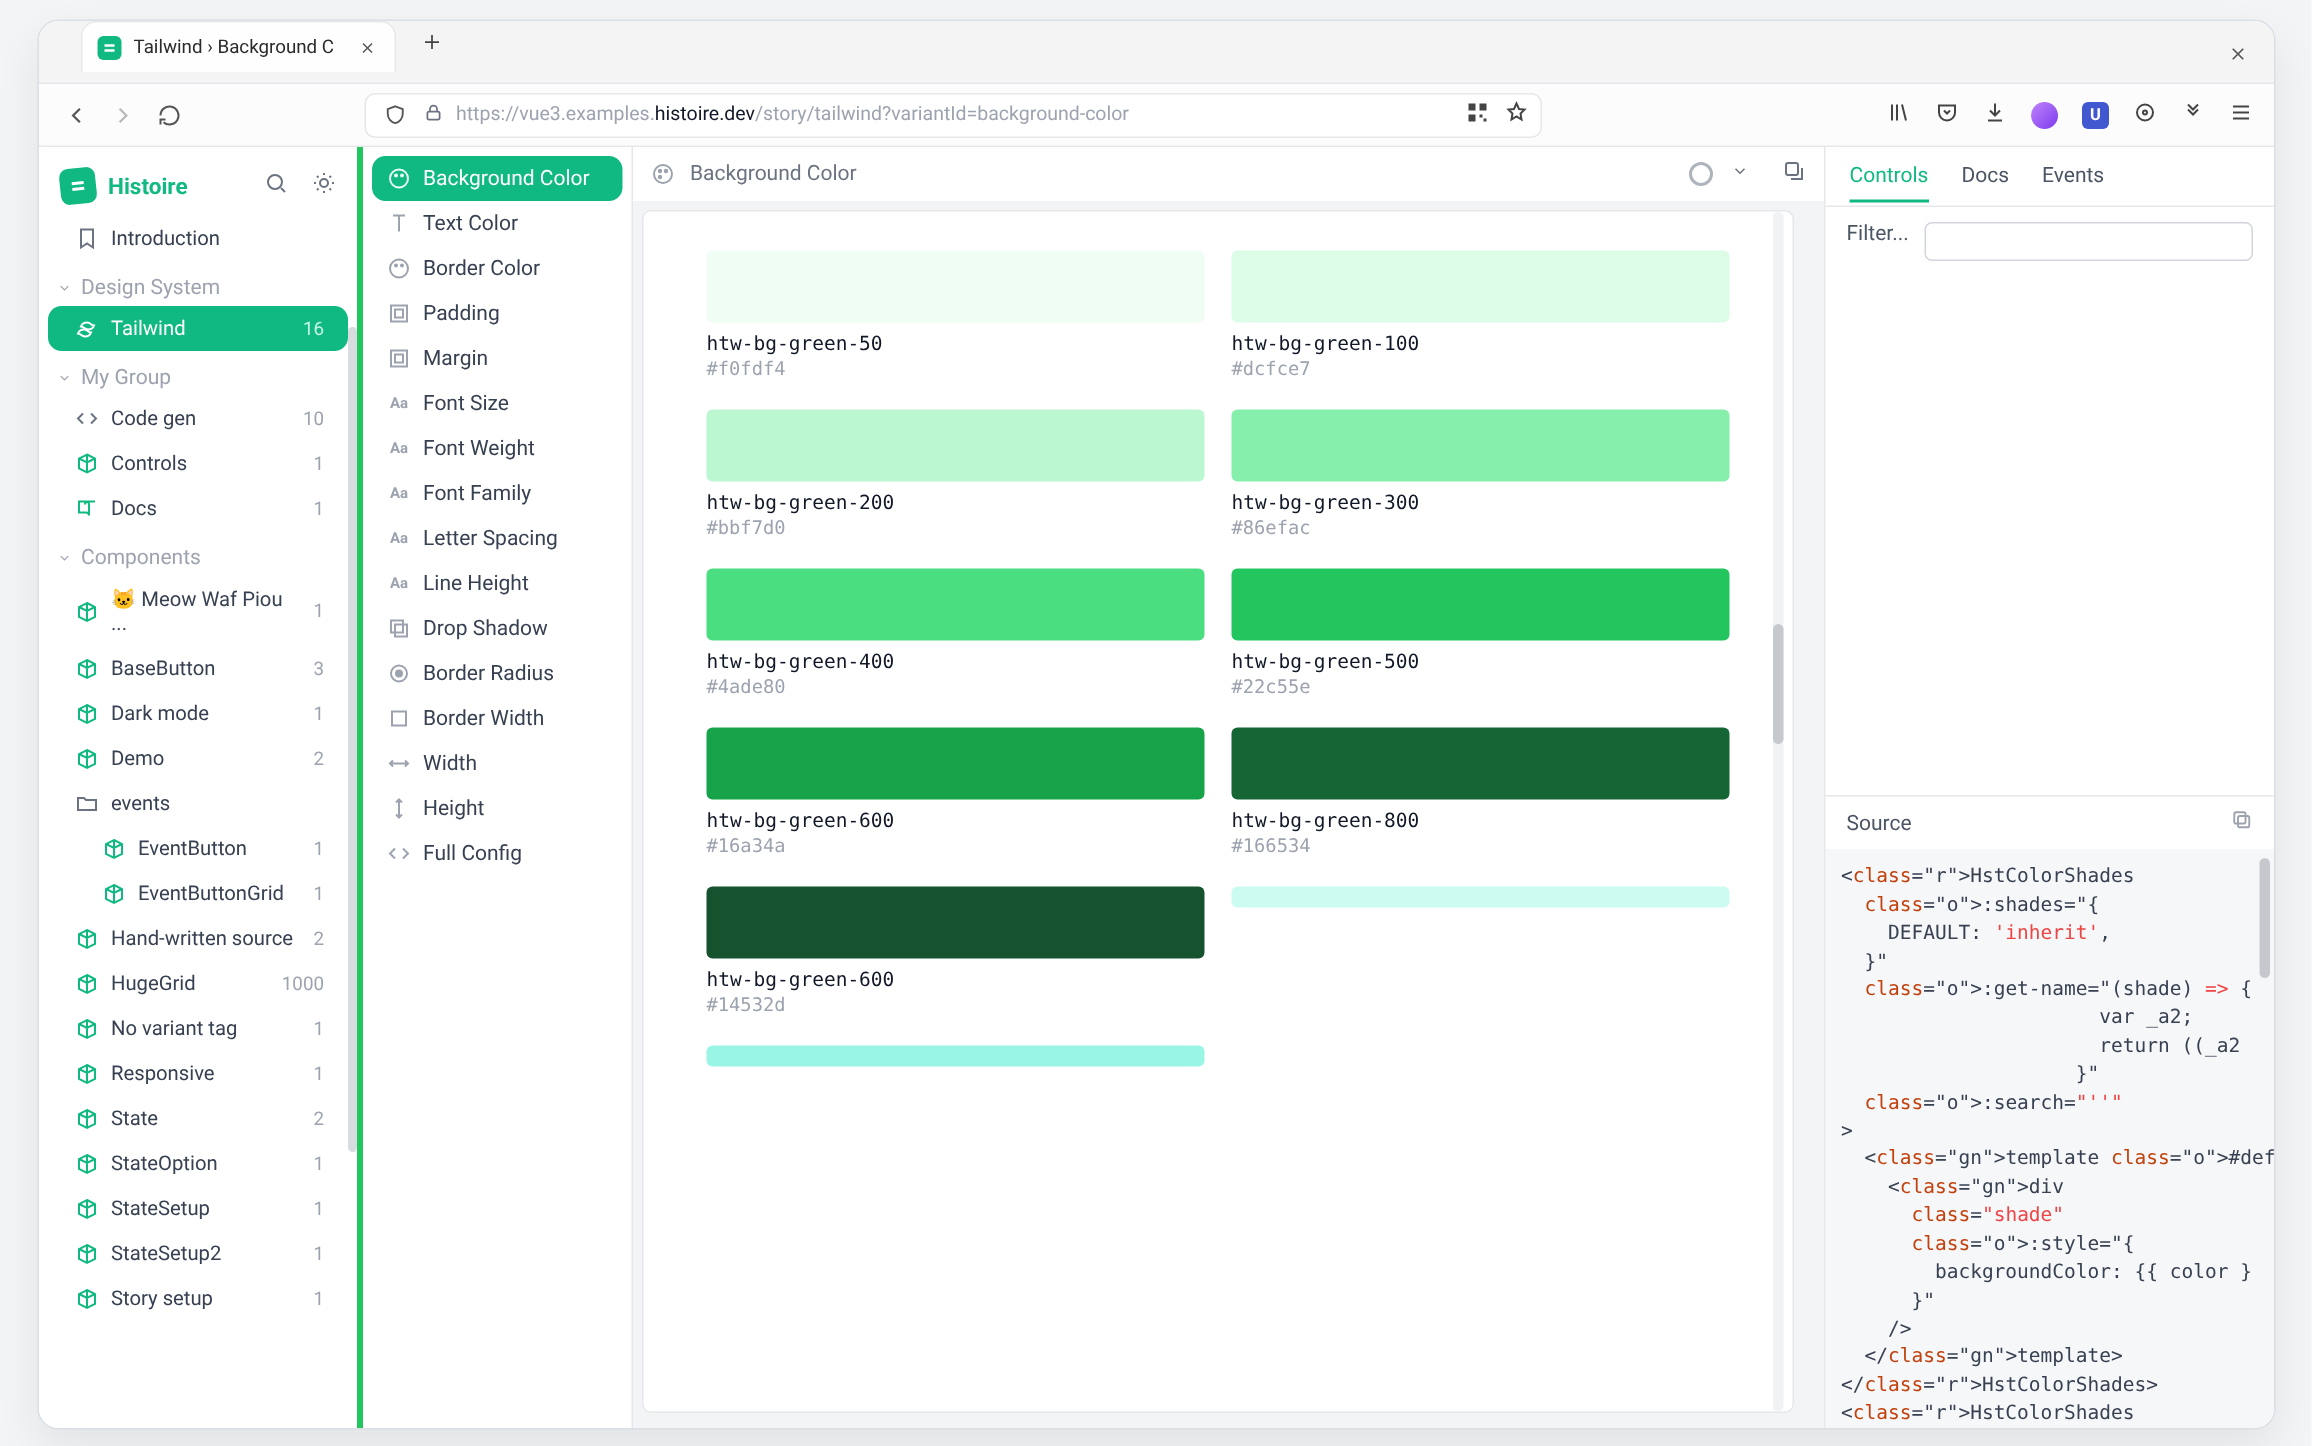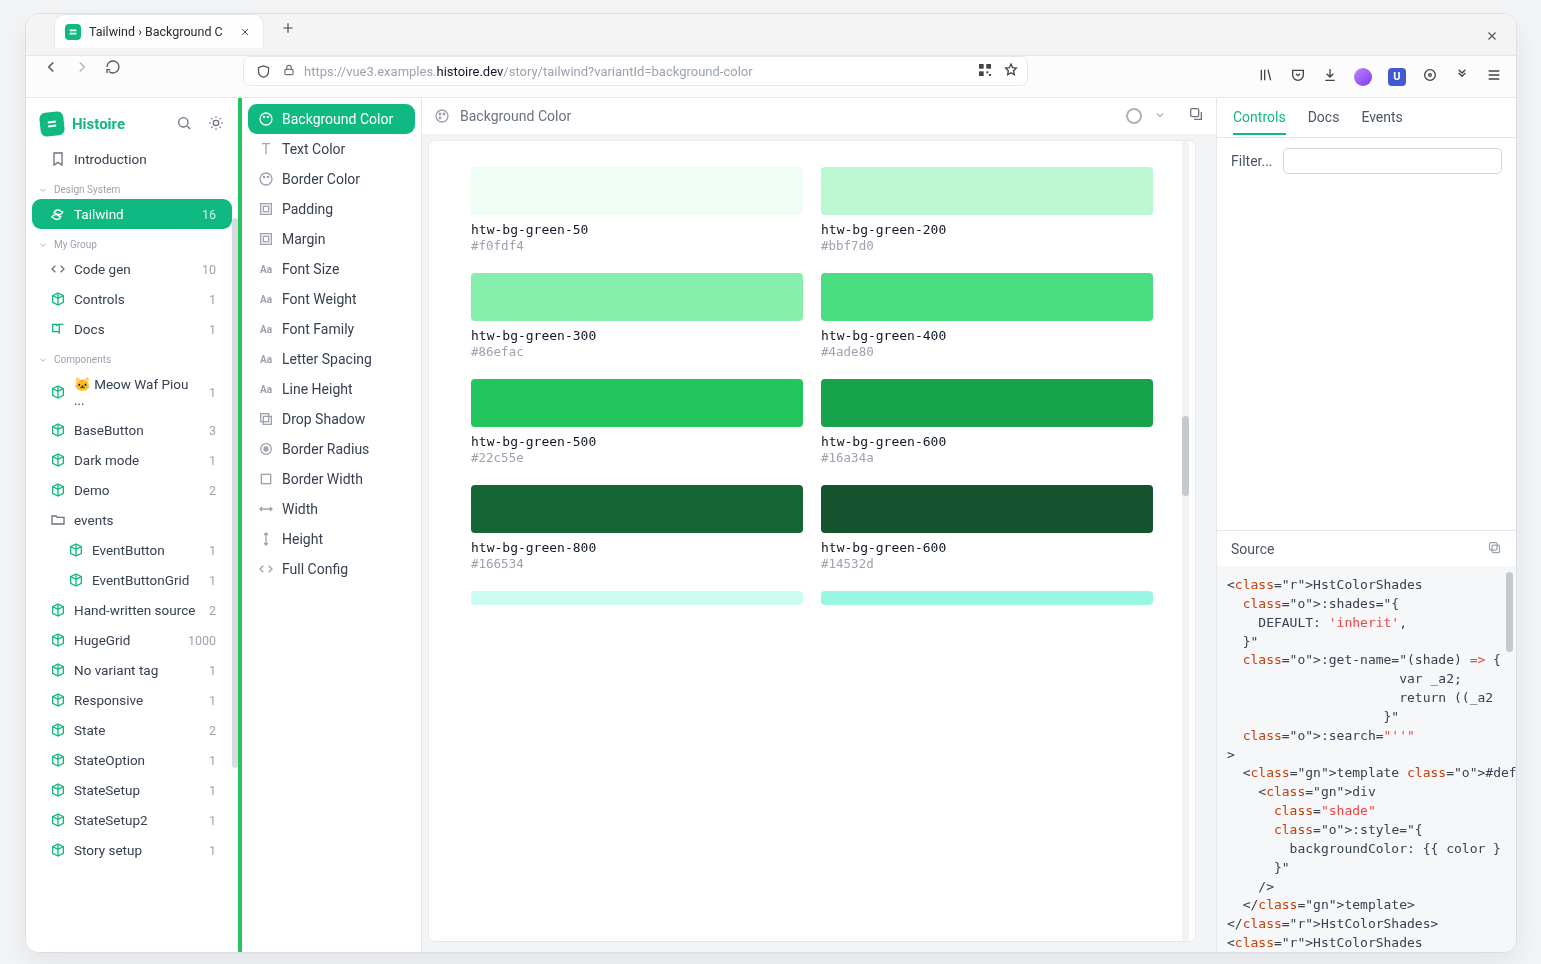--- a/index.html
+++ b/index.html
@@ -57,21 +57,21 @@
   }
   .newtab {
     width:28px;height:28px;border-radius:6px;display:flex;align-items:center;justify-content:center;
     margin-left:10px; cursor:pointer; color:#444;
   }
   .browse-close {
     position:absolute; right:14px; top:12px; width:20px;height:20px;
     display:flex;align-items:center;justify-content:center; color:#555;cursor:pointer;
   }
   .addrbar {
-    height: 42px; display:flex; gap:9px;
+    height: 42px; display:flex; align-items:center; gap:9px;
     padding: 0 14px; border-bottom:1px solid #e5e7eb; background:#fcfcfc;
   }
   .nav-btn { width:22px;height:22px;display:flex;align-items:center;justify-content:center;color:#555;cursor:pointer; }
   .nav-btn.disabled{ color:#b8b8b8; cursor:default; }
   .urlbox {
     flex:0 0 785px;
     height:30px; margin-left:110px;
     border:1px solid #e5e7eb; border-radius:7px;
     display:flex; align-items:center; padding:0 8px; gap:8px;
     font-size:13px; color:#6b7280;
@@ -98,21 +98,21 @@
   .sb-icon{ color:#6b7280; cursor:pointer; }
   .sb-item {
     display:flex; align-items:center; gap:8px; padding:7px 12px 7px 18px;
     color:#374151; cursor:pointer; border-radius:9px; margin:0 6px;
     font-size:13.5px;
   }
   .sb-item.indent { padding-left:36px; }
   .sb-item .cnt{ margin-left:auto; color:#9ca3af; font-size:12.5px; padding-right:4px;}
   .sb-item.active{ background:#10b981; color:#fff; }
   .sb-item.active .cnt{ color:#c8f7e8; }
-  .sb-group { padding:10px 12px 4px 12px; color:#9ca3af; font-size:10px; display:flex; align-items:center; gap:6px;}
+  .sb-group { padding:10px 12px 4px 12px; color:#9ca3af; font-size:14px; display:flex; align-items:center; gap:6px;}
   .sb-group .caret{ width:10px;height:10px;}
   .ic { width:16px;height:16px;display:inline-flex;align-items:center;justify-content:center;flex-shrink:0;}
   .ic svg{width:16px;height:16px;}
   .cube   svg{stroke:#10b981;}
   .bookm svg{stroke:#6b7280;}
   .folder svg{stroke:#6b7280;}
   .codebr svg{stroke:#6b7280;}
   .bookg  svg{stroke:#10b981;}
   .twcss svg{stroke:#10b981;fill:none;}
   .sb-item.active .twcss svg{stroke:#fff;}
@@ -158,21 +158,21 @@
   }
   .preview::before{
     content:""; position:absolute; right:6px; top:0; width:7px; height:100%; background:#f1f2f4; border-radius:4px;
   }
 
   
   .rpanel{ width:300px; border-left:1px solid #e5e7eb; display:flex; flex-direction:column; background:#fff; }
   .rtabs{ display:flex; gap:22px; padding:0 16px; height:40px; align-items:center; border-bottom:1px solid #e5e7eb;}
   .rtab{ font-size:14px; color:#4b5563; cursor:pointer; padding:8px 0; border-bottom:2px solid transparent;}
   .rtab.active{ color:#10b981; border-color:#10b981; }
-  .filterrow{ display:flex; align-items:center; gap:10px; padding:10px 14px; }
+  .filterrow{ display:flex; align-items:flex-start; gap:10px; padding:10px 14px; }
   .filterrow input{
     flex:1; height:26px; border:1px solid #d1d5db; border-radius:5px; padding:0 8px; font-size:13px;
   }
   .source-head{
     border-top:1px solid #e5e7eb; height:36px; display:flex; align-items:center; padding:0 14px; color:#4b5563;
   }
   .source-head .copy{ margin-left:auto; color:#9ca3af; cursor:pointer;}
   .source{
     flex:1; overflow:auto; background:#f6f7f9; padding:10px 10px 30px 10px;
     font-family: ui-monospace, SFMono-Regular, Menlo, Consolas, monospace; font-size:13px; line-height:1.45;
@@ -702,20 +702,25 @@
       </div>
       <div class="preview-wrap">
         <div class="preview">
           <div class="swatches" id="swatches">
               <div class="swatch">
                 <div class="bar" style="background:#f0fdf4"></div>
                 <div class="name">htw-bg-green-50</div>
                 <div class="hex">#f0fdf4</div>
               </div>
               <div class="swatch">
+                <div class="bar" style="background:#dcfce7"></div>
+                <div class="name">htw-bg-green-100</div>
+                <div class="hex">#dcfce7</div>
+              </div>
+              <div class="swatch">
                 <div class="bar" style="background:#bbf7d0"></div>
                 <div class="name">htw-bg-green-200</div>
                 <div class="hex">#bbf7d0</div>
               </div>
               <div class="swatch">
                 <div class="bar" style="background:#86efac"></div>
                 <div class="name">htw-bg-green-300</div>
                 <div class="hex">#86efac</div>
               </div>
               <div class="swatch">

